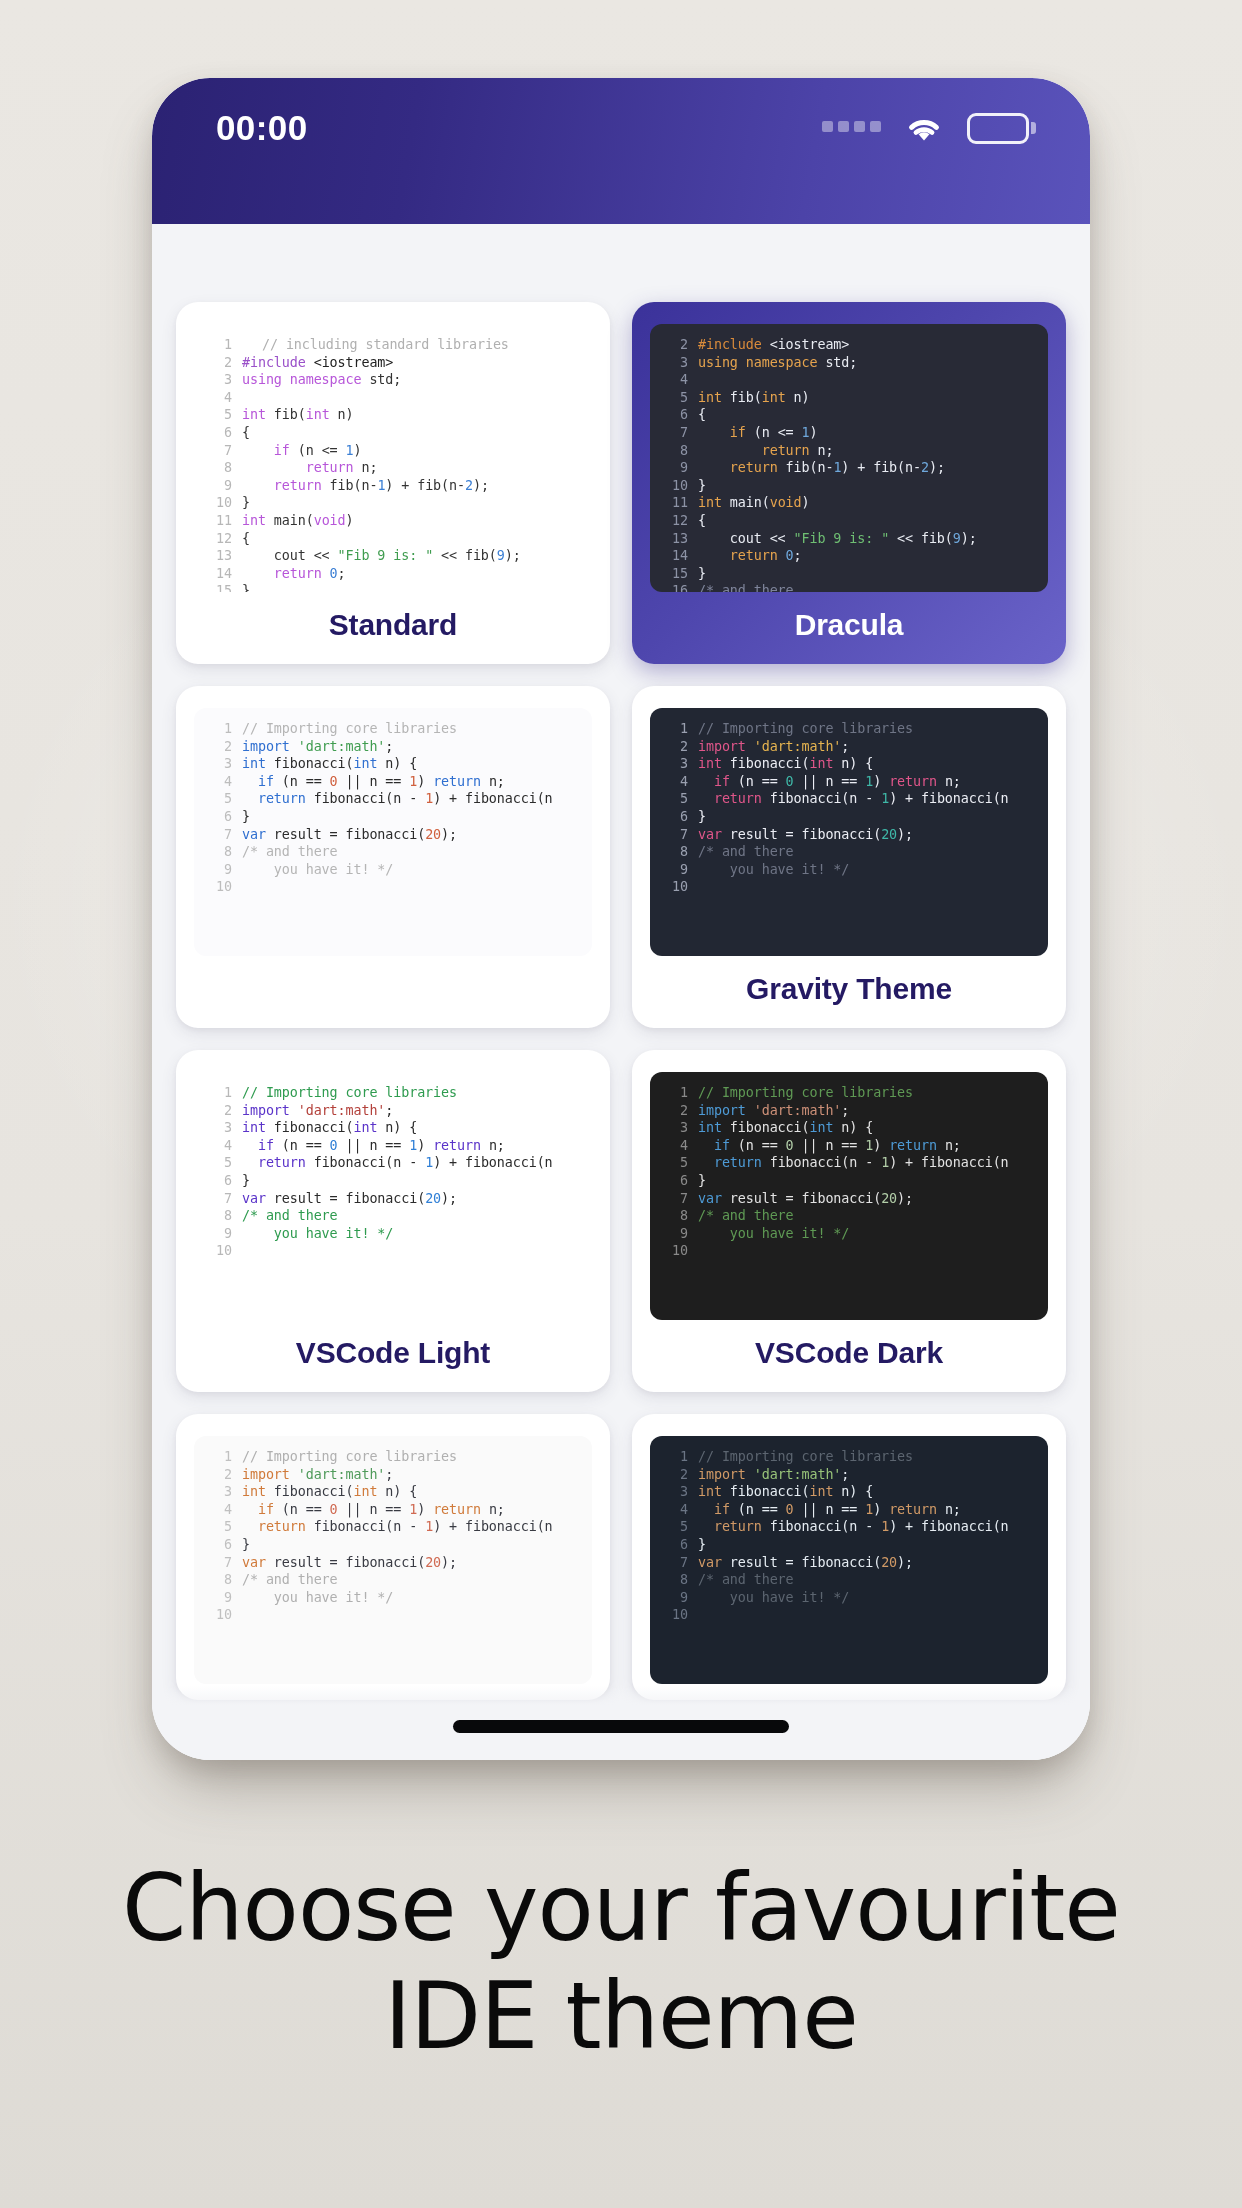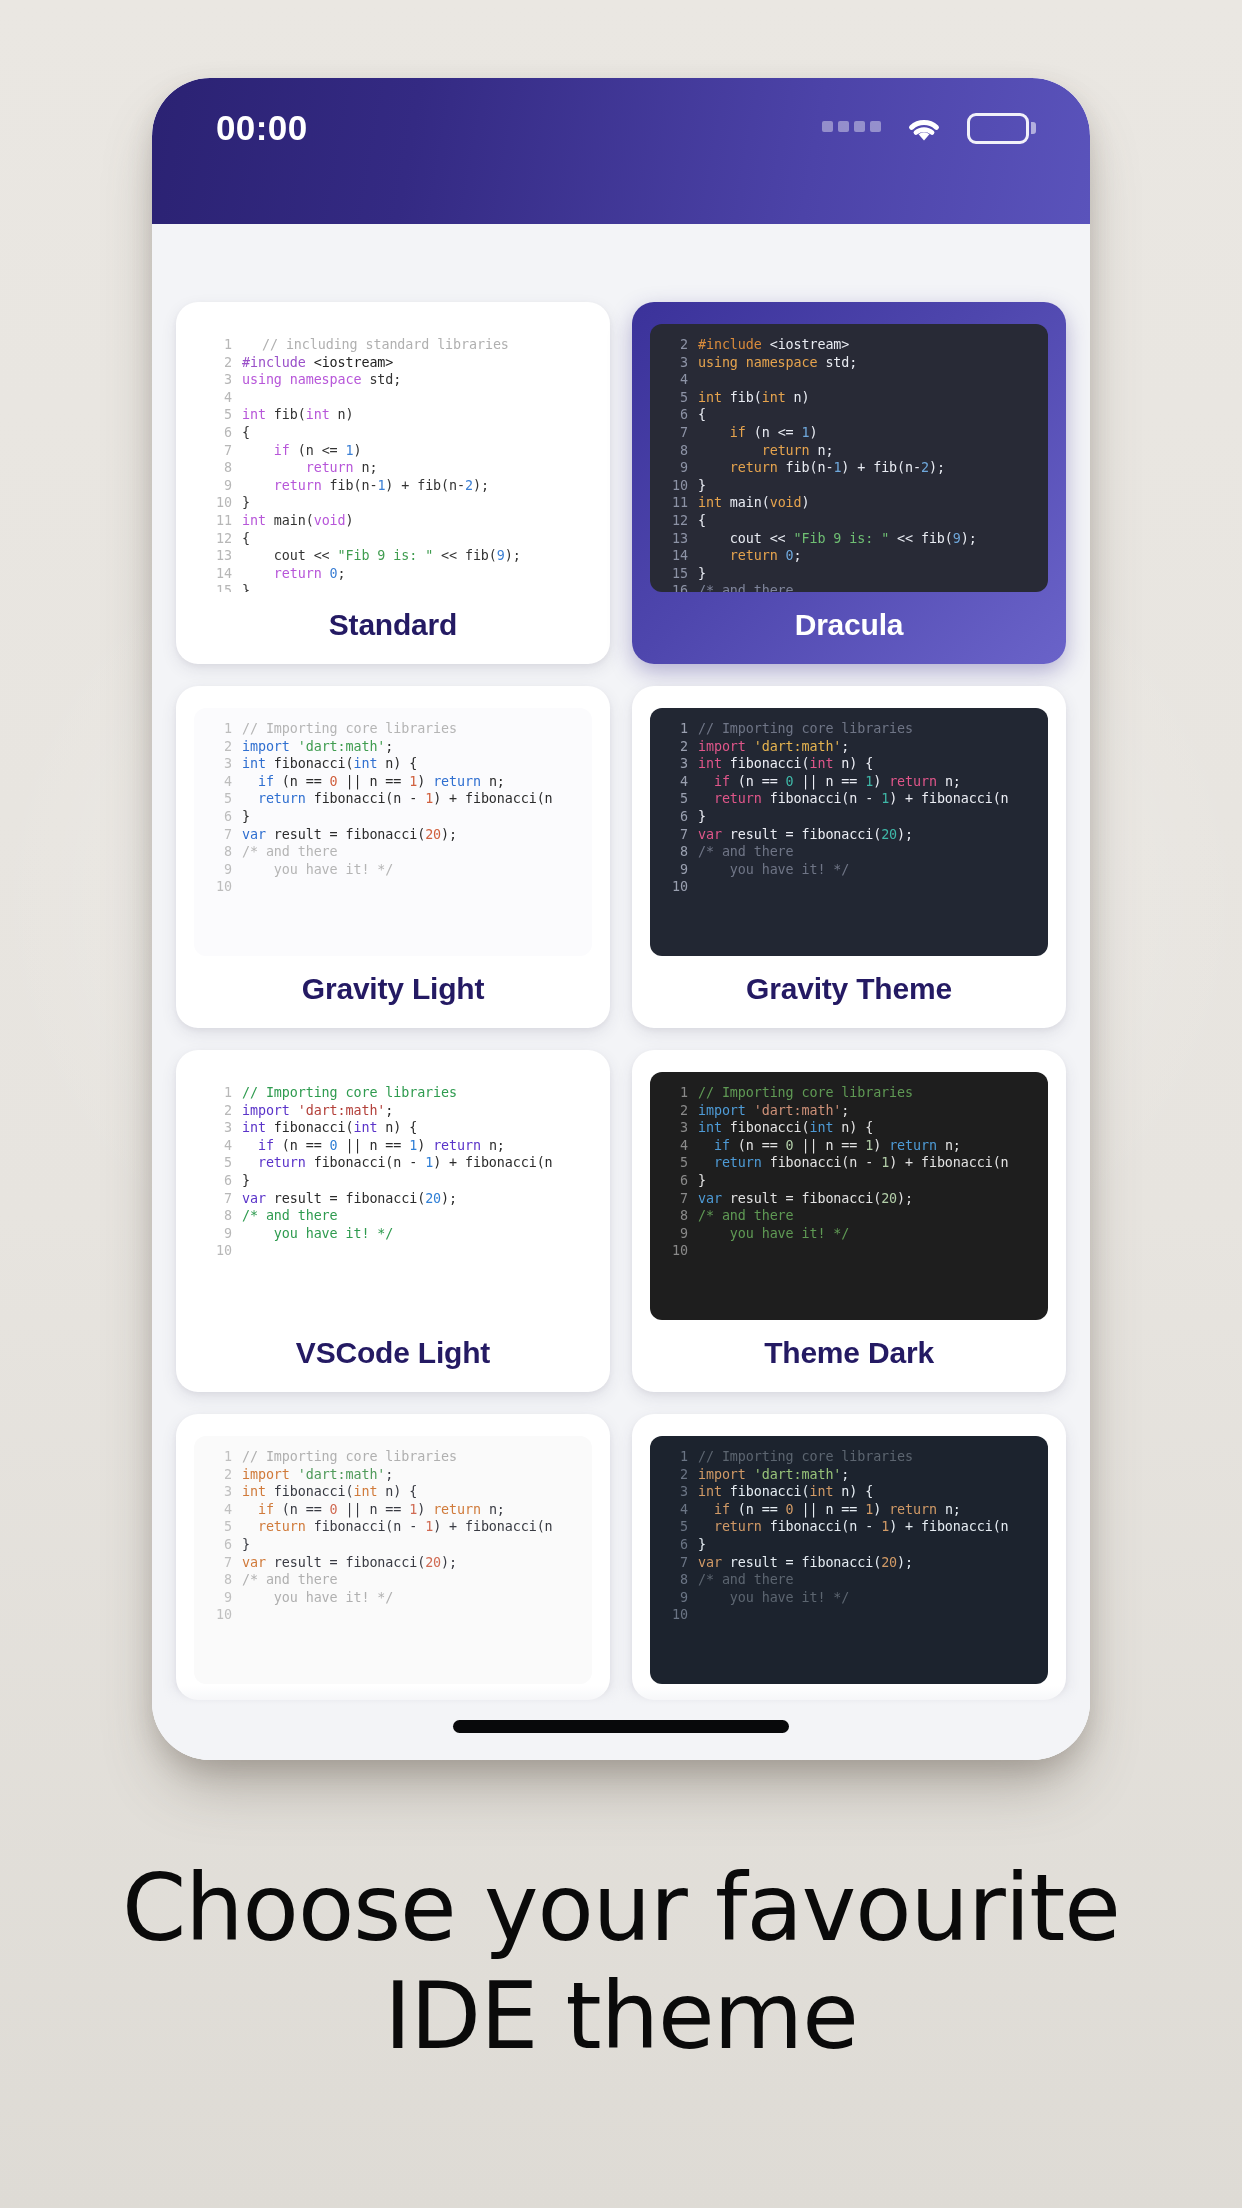--- a/index.html
+++ b/index.html
@@ -343,33 +343,32 @@
         <div class="theme-card">
           <div class="preview pv-standard tall"><div class="code-line"><span class="ln">1</span><span class="code-txt"><span class="c">// including standard libraries</span></span></div><div class="code-line"><span class="ln">2</span><span class="code-txt"><span class="kb">#include</span><span class="t"> </span><span class="f">&lt;iostream&gt;</span></span></div><div class="code-line"><span class="ln">3</span><span class="code-txt"><span class="k">using namespace</span><span class="t"> std;</span></span></div><div class="code-line"><span class="ln">4</span><span class="code-txt"><span class="t"></span></span></div><div class="code-line"><span class="ln">5</span><span class="code-txt"><span class="k">int</span><span class="t"> fib(</span><span class="k">int</span><span class="t"> n)</span></span></div><div class="code-line"><span class="ln">6</span><span class="code-txt"><span class="t">{</span></span></div><div class="code-line"><span class="ln">7</span><span class="code-txt"><span class="t">    </span><span class="k">if</span><span class="t"> (n &lt;= </span><span class="n">1</span><span class="t">)</span></span></div><div class="code-line"><span class="ln">8</span><span class="code-txt"><span class="t">        </span><span class="k">return</span><span class="t"> n;</span></span></div><div class="code-line"><span class="ln">9</span><span class="code-txt"><span class="t">    </span><span class="k">return</span><span class="t"> fib(n-</span><span class="n">1</span><span class="t">) + fib(n-</span><span class="n">2</span><span class="t">);</span></span></div><div class="code-line"><span class="ln">10</span><span class="code-txt"><span class="t">}</span></span></div><div class="code-line"><span class="ln">11</span><span class="code-txt"><span class="k">int</span><span class="t"> main(</span><span class="k">void</span><span class="t">)</span></span></div><div class="code-line"><span class="ln">12</span><span class="code-txt"><span class="t">{</span></span></div><div class="code-line"><span class="ln">13</span><span class="code-txt"><span class="t">    cout &lt;&lt; </span><span class="s">"Fib 9 is: "</span><span class="t"> &lt;&lt; fib(</span><span class="n">9</span><span class="t">);</span></span></div><div class="code-line"><span class="ln">14</span><span class="code-txt"><span class="t">    </span><span class="k">return</span><span class="t"> </span><span class="n">0</span><span class="t">;</span></span></div><div class="code-line"><span class="ln">15</span><span class="code-txt"><span class="t">}</span></span></div></div>
           <div class="card-label">Standard</div>
         </div>
         <div class="theme-card selected">
           <div class="preview pv-dracula tall"><div class="code-line"><span class="ln">2</span><span class="code-txt"><span class="kb">#include</span><span class="t"> </span><span class="f">&lt;iostream&gt;</span></span></div><div class="code-line"><span class="ln">3</span><span class="code-txt"><span class="k">using namespace</span><span class="t"> std;</span></span></div><div class="code-line"><span class="ln">4</span><span class="code-txt"><span class="t"></span></span></div><div class="code-line"><span class="ln">5</span><span class="code-txt"><span class="k">int</span><span class="t"> fib(</span><span class="k">int</span><span class="t"> n)</span></span></div><div class="code-line"><span class="ln">6</span><span class="code-txt"><span class="t">{</span></span></div><div class="code-line"><span class="ln">7</span><span class="code-txt"><span class="t">    </span><span class="k">if</span><span class="t"> (n &lt;= </span><span class="n">1</span><span class="t">)</span></span></div><div class="code-line"><span class="ln">8</span><span class="code-txt"><span class="t">        </span><span class="k">return</span><span class="t"> n;</span></span></div><div class="code-line"><span class="ln">9</span><span class="code-txt"><span class="t">    </span><span class="k">return</span><span class="t"> fib(n-</span><span class="n">1</span><span class="t">) + fib(n-</span><span class="n">2</span><span class="t">);</span></span></div><div class="code-line"><span class="ln">10</span><span class="code-txt"><span class="t">}</span></span></div><div class="code-line"><span class="ln">11</span><span class="code-txt"><span class="k">int</span><span class="t"> main(</span><span class="k">void</span><span class="t">)</span></span></div><div class="code-line"><span class="ln">12</span><span class="code-txt"><span class="t">{</span></span></div><div class="code-line"><span class="ln">13</span><span class="code-txt"><span class="t">    cout &lt;&lt; </span><span class="s">"Fib 9 is: "</span><span class="t"> &lt;&lt; fib(</span><span class="n">9</span><span class="t">);</span></span></div><div class="code-line"><span class="ln">14</span><span class="code-txt"><span class="t">    </span><span class="k">return</span><span class="t"> </span><span class="n">0</span><span class="t">;</span></span></div><div class="code-line"><span class="ln">15</span><span class="code-txt"><span class="t">}</span></span></div><div class="code-line"><span class="ln">16</span><span class="code-txt"><span class="c">/* and there</span></span></div></div>
           <div class="card-label">Dracula</div>
         </div>
         <div class="theme-card">
           <div class="preview pv-gravlight short"><div class="code-line"><span class="ln">1</span><span class="code-txt"><span class="c">// Importing core libraries</span></span></div><div class="code-line"><span class="ln">2</span><span class="code-txt"><span class="k">import</span><span class="t"> </span><span class="s">'dart:math'</span><span class="t">;</span></span></div><div class="code-line"><span class="ln">3</span><span class="code-txt"><span class="k">int</span><span class="t"> fibonacci(</span><span class="k">int</span><span class="t"> n) {</span></span></div><div class="code-line"><span class="ln">4</span><span class="code-txt"><span class="t">  </span><span class="k">if</span><span class="t"> (n == </span><span class="n">0</span><span class="t"> || n == </span><span class="n">1</span><span class="t">) </span><span class="k">return</span><span class="t"> n;</span></span></div><div class="code-line"><span class="ln">5</span><span class="code-txt"><span class="t">  </span><span class="k">return</span><span class="t"> fibonacci(n - </span><span class="n">1</span><span class="t">) + fibonacci(n</span></span></div><div class="code-line"><span class="ln">6</span><span class="code-txt"><span class="t">}</span></span></div><div class="code-line"><span class="ln">7</span><span class="code-txt"><span class="k">var</span><span class="t"> result = fibonacci(</span><span class="n">20</span><span class="t">);</span></span></div><div class="code-line"><span class="ln">8</span><span class="code-txt"><span class="c">/* and there</span></span></div><div class="code-line"><span class="ln">9</span><span class="code-txt"><span class="c">    you have it! */</span></span></div><div class="code-line"><span class="ln">10</span><span class="code-txt"><span class="t"></span></span></div></div>
-          <div class="card-label">Gravity Light</div>
         </div>
         <div class="theme-card">
           <div class="preview pv-gravdark short"><div class="code-line"><span class="ln">1</span><span class="code-txt"><span class="c">// Importing core libraries</span></span></div><div class="code-line"><span class="ln">2</span><span class="code-txt"><span class="k">import</span><span class="t"> </span><span class="s">'dart:math'</span><span class="t">;</span></span></div><div class="code-line"><span class="ln">3</span><span class="code-txt"><span class="k">int</span><span class="t"> fibonacci(</span><span class="k">int</span><span class="t"> n) {</span></span></div><div class="code-line"><span class="ln">4</span><span class="code-txt"><span class="t">  </span><span class="k">if</span><span class="t"> (n == </span><span class="n">0</span><span class="t"> || n == </span><span class="n">1</span><span class="t">) </span><span class="k">return</span><span class="t"> n;</span></span></div><div class="code-line"><span class="ln">5</span><span class="code-txt"><span class="t">  </span><span class="k">return</span><span class="t"> fibonacci(n - </span><span class="n">1</span><span class="t">) + fibonacci(n</span></span></div><div class="code-line"><span class="ln">6</span><span class="code-txt"><span class="t">}</span></span></div><div class="code-line"><span class="ln">7</span><span class="code-txt"><span class="k">var</span><span class="t"> result = fibonacci(</span><span class="n">20</span><span class="t">);</span></span></div><div class="code-line"><span class="ln">8</span><span class="code-txt"><span class="c">/* and there</span></span></div><div class="code-line"><span class="ln">9</span><span class="code-txt"><span class="c">    you have it! */</span></span></div><div class="code-line"><span class="ln">10</span><span class="code-txt"><span class="t"></span></span></div></div>
           <div class="card-label">Gravity Theme</div>
         </div>
         <div class="theme-card">
           <div class="preview pv-vslight short"><div class="code-line"><span class="ln">1</span><span class="code-txt"><span class="c">// Importing core libraries</span></span></div><div class="code-line"><span class="ln">2</span><span class="code-txt"><span class="k">import</span><span class="t"> </span><span class="s">'dart:math'</span><span class="t">;</span></span></div><div class="code-line"><span class="ln">3</span><span class="code-txt"><span class="k">int</span><span class="t"> fibonacci(</span><span class="k">int</span><span class="t"> n) {</span></span></div><div class="code-line"><span class="ln">4</span><span class="code-txt"><span class="t">  </span><span class="k">if</span><span class="t"> (n == </span><span class="n">0</span><span class="t"> || n == </span><span class="n">1</span><span class="t">) </span><span class="k">return</span><span class="t"> n;</span></span></div><div class="code-line"><span class="ln">5</span><span class="code-txt"><span class="t">  </span><span class="k">return</span><span class="t"> fibonacci(n - </span><span class="n">1</span><span class="t">) + fibonacci(n</span></span></div><div class="code-line"><span class="ln">6</span><span class="code-txt"><span class="t">}</span></span></div><div class="code-line"><span class="ln">7</span><span class="code-txt"><span class="k">var</span><span class="t"> result = fibonacci(</span><span class="n">20</span><span class="t">);</span></span></div><div class="code-line"><span class="ln">8</span><span class="code-txt"><span class="c">/* and there</span></span></div><div class="code-line"><span class="ln">9</span><span class="code-txt"><span class="c">    you have it! */</span></span></div><div class="code-line"><span class="ln">10</span><span class="code-txt"><span class="t"></span></span></div></div>
           <div class="card-label">VSCode Light</div>
         </div>
         <div class="theme-card">
           <div class="preview pv-vsdark short"><div class="code-line"><span class="ln">1</span><span class="code-txt"><span class="c">// Importing core libraries</span></span></div><div class="code-line"><span class="ln">2</span><span class="code-txt"><span class="k">import</span><span class="t"> </span><span class="s">'dart:math'</span><span class="t">;</span></span></div><div class="code-line"><span class="ln">3</span><span class="code-txt"><span class="k">int</span><span class="t"> fibonacci(</span><span class="k">int</span><span class="t"> n) {</span></span></div><div class="code-line"><span class="ln">4</span><span class="code-txt"><span class="t">  </span><span class="k">if</span><span class="t"> (n == </span><span class="n">0</span><span class="t"> || n == </span><span class="n">1</span><span class="t">) </span><span class="k">return</span><span class="t"> n;</span></span></div><div class="code-line"><span class="ln">5</span><span class="code-txt"><span class="t">  </span><span class="k">return</span><span class="t"> fibonacci(n - </span><span class="n">1</span><span class="t">) + fibonacci(n</span></span></div><div class="code-line"><span class="ln">6</span><span class="code-txt"><span class="t">}</span></span></div><div class="code-line"><span class="ln">7</span><span class="code-txt"><span class="k">var</span><span class="t"> result = fibonacci(</span><span class="n">20</span><span class="t">);</span></span></div><div class="code-line"><span class="ln">8</span><span class="code-txt"><span class="c">/* and there</span></span></div><div class="code-line"><span class="ln">9</span><span class="code-txt"><span class="c">    you have it! */</span></span></div><div class="code-line"><span class="ln">10</span><span class="code-txt"><span class="t"></span></span></div></div>
-          <div class="card-label">Theme Dark</div>
+          <div class="card-label">VSCode Dark</div>
         </div>
         <div class="theme-card">
           <div class="preview pv-onelight short"><div class="code-line"><span class="ln">1</span><span class="code-txt"><span class="c">// Importing core libraries</span></span></div><div class="code-line"><span class="ln">2</span><span class="code-txt"><span class="k">import</span><span class="t"> </span><span class="s">'dart:math'</span><span class="t">;</span></span></div><div class="code-line"><span class="ln">3</span><span class="code-txt"><span class="k">int</span><span class="t"> fibonacci(</span><span class="k">int</span><span class="t"> n) {</span></span></div><div class="code-line"><span class="ln">4</span><span class="code-txt"><span class="t">  </span><span class="k">if</span><span class="t"> (n == </span><span class="n">0</span><span class="t"> || n == </span><span class="n">1</span><span class="t">) </span><span class="k">return</span><span class="t"> n;</span></span></div><div class="code-line"><span class="ln">5</span><span class="code-txt"><span class="t">  </span><span class="k">return</span><span class="t"> fibonacci(n - </span><span class="n">1</span><span class="t">) + fibonacci(n</span></span></div><div class="code-line"><span class="ln">6</span><span class="code-txt"><span class="t">}</span></span></div><div class="code-line"><span class="ln">7</span><span class="code-txt"><span class="k">var</span><span class="t"> result = fibonacci(</span><span class="n">20</span><span class="t">);</span></span></div><div class="code-line"><span class="ln">8</span><span class="code-txt"><span class="c">/* and there</span></span></div><div class="code-line"><span class="ln">9</span><span class="code-txt"><span class="c">    you have it! */</span></span></div><div class="code-line"><span class="ln">10</span><span class="code-txt"><span class="t"></span></span></div></div>
         </div>
         <div class="theme-card">
           <div class="preview pv-onedark short"><div class="code-line"><span class="ln">1</span><span class="code-txt"><span class="c">// Importing core libraries</span></span></div><div class="code-line"><span class="ln">2</span><span class="code-txt"><span class="k">import</span><span class="t"> </span><span class="s">'dart:math'</span><span class="t">;</span></span></div><div class="code-line"><span class="ln">3</span><span class="code-txt"><span class="k">int</span><span class="t"> fibonacci(</span><span class="k">int</span><span class="t"> n) {</span></span></div><div class="code-line"><span class="ln">4</span><span class="code-txt"><span class="t">  </span><span class="k">if</span><span class="t"> (n == </span><span class="n">0</span><span class="t"> || n == </span><span class="n">1</span><span class="t">) </span><span class="k">return</span><span class="t"> n;</span></span></div><div class="code-line"><span class="ln">5</span><span class="code-txt"><span class="t">  </span><span class="k">return</span><span class="t"> fibonacci(n - </span><span class="n">1</span><span class="t">) + fibonacci(n</span></span></div><div class="code-line"><span class="ln">6</span><span class="code-txt"><span class="t">}</span></span></div><div class="code-line"><span class="ln">7</span><span class="code-txt"><span class="k">var</span><span class="t"> result = fibonacci(</span><span class="n">20</span><span class="t">);</span></span></div><div class="code-line"><span class="ln">8</span><span class="code-txt"><span class="c">/* and there</span></span></div><div class="code-line"><span class="ln">9</span><span class="code-txt"><span class="c">    you have it! */</span></span></div><div class="code-line"><span class="ln">10</span><span class="code-txt"><span class="t"></span></span></div></div>
         </div>
       </div>
   </div>
 

